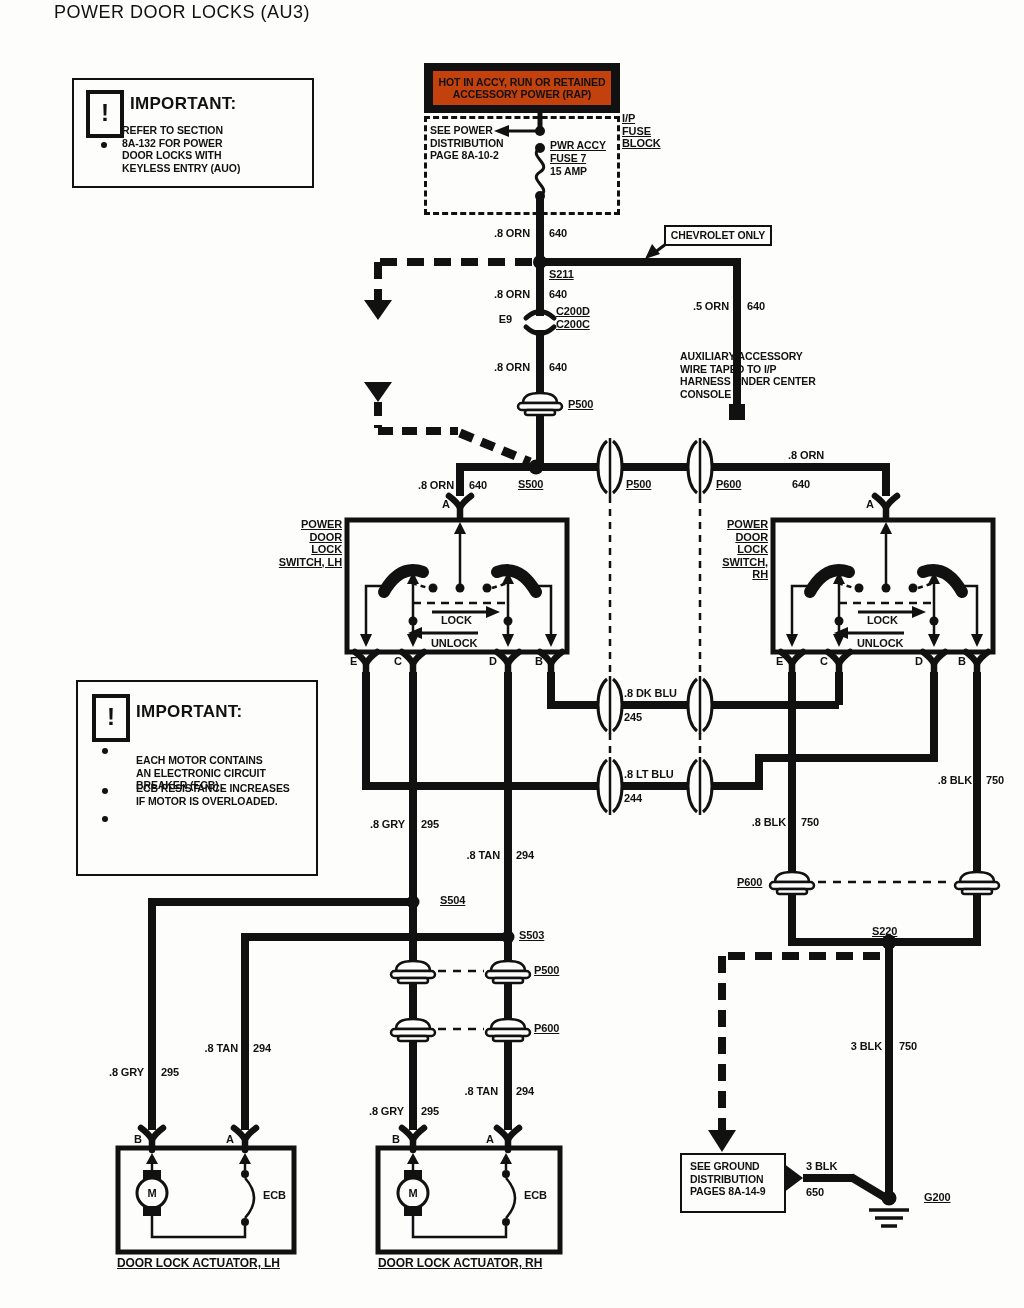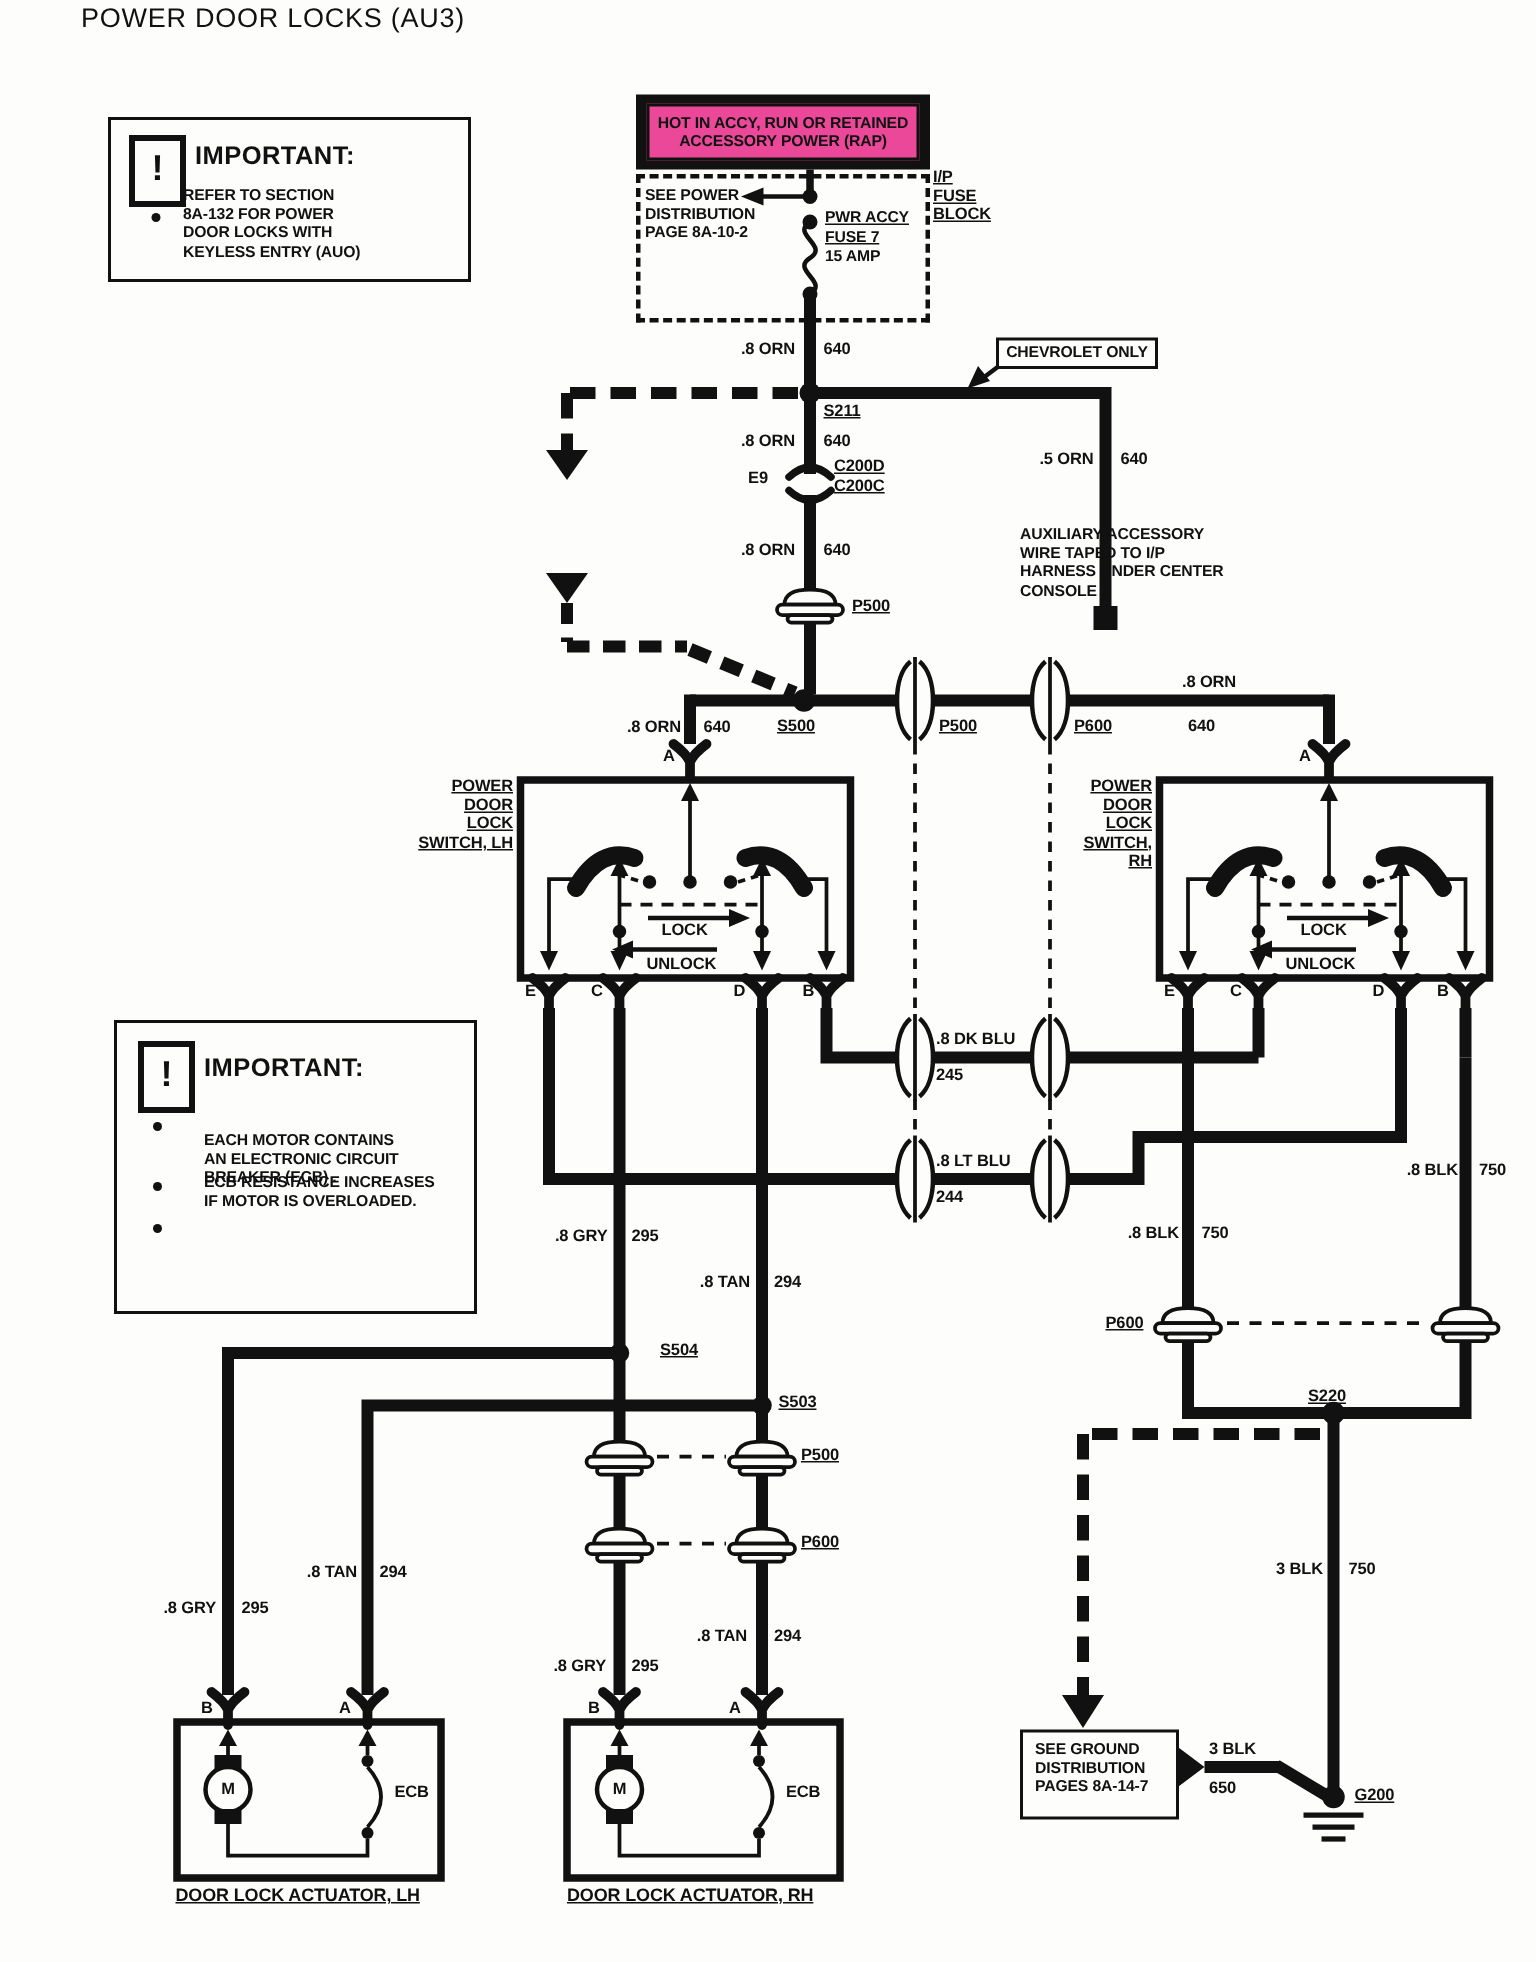--- a/index.html
+++ b/index.html
@@ -12,21 +12,21 @@
   .c{text-align:center;}
   .big{font-size:18px;font-weight:400;letter-spacing:0.5px;white-space:nowrap;}
   .bx{position:absolute;border:2.5px solid #111;background:#fdfdfc;}
   .dashedbx{position:absolute;border:3px dashed #111;}
   .note-icon{position:absolute;width:30px;height:40px;border:4px solid #111;
              font-size:24px;font-weight:800;text-align:center;line-height:38px;}
   .dot{position:absolute;width:6px;height:6px;border-radius:50%;background:#111;}
   .imp-head{position:absolute;font-size:17px;font-weight:800;letter-spacing:0.3px;}
   .small{font-size:10.5px;line-height:12.5px;}
   .hotframe{position:absolute;background:#111;}
-  .hotinner{position:absolute;left:7px;top:6px;right:7px;bottom:6px;background:#ec4899;
+  .hotinner{position:absolute;left:7px;top:6px;right:7px;bottom:6px;background:#c2410c;
             border:2px solid #111;display:flex;align-items:center;justify-content:center;}
 </style>
 </head>
 <body>
 
 <div id="stage">
 
 <svg width="1024" height="1308" viewBox="0 0 1024 1308">
   <defs>
     <g id="fork">
@@ -356,19 +356,19 @@
 <div class="lbl c" style="left:146px;top:1187px;width:12px;">M</div>
 <div class="lbl c" style="left:407px;top:1187px;width:12px;">M</div>
 <div class="lbl" style="left:263px;top:1189px;">ECB</div>
 <div class="lbl" style="left:524px;top:1189px;">ECB</div>
 <div class="lbl u" style="left:117px;top:1257px;font-size:12px;">DOOR LOCK ACTUATOR, LH</div>
 <div class="lbl u" style="left:378px;top:1257px;font-size:12px;">DOOR LOCK ACTUATOR, RH</div>
 
 <div class="bx" style="left:680px;top:1153px;width:102px;height:56px;">
   <div class="lbl small" style="left:8px;top:5px;">SEE GROUND
 DISTRIBUTION
-PAGES 8A-14-7</div>
+PAGES 8A-14-9</div>
 </div>
 <div class="lbl" style="left:806px;top:1160px;">3 BLK</div>
 <div class="lbl" style="left:806px;top:1186px;">650</div>
-<div class="lbl u" style="left:903px;top:1191px;">G200</div>
+<div class="lbl u" style="left:924px;top:1191px;">G200</div>
 
 </div>
 
 </body></html>

